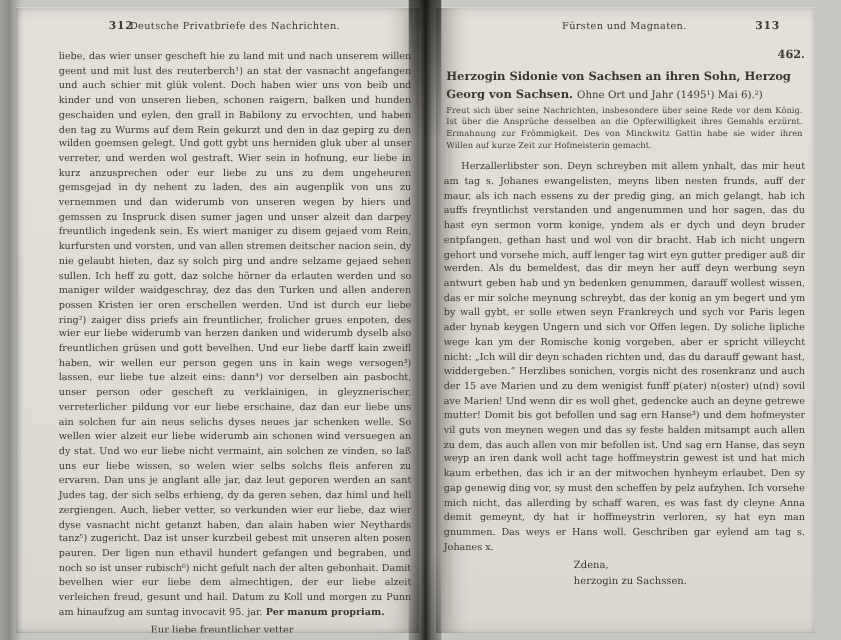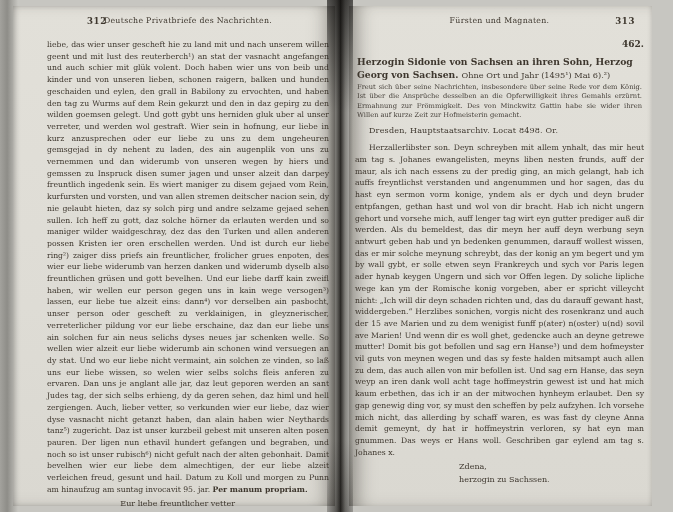--- a/index.html
+++ b/index.html
@@ -32,21 +32,21 @@
     background:linear-gradient(90deg,rgba(47,45,41,0) 0%,rgba(47,45,41,.55) 35%,#2c2a27 52%,rgba(47,45,41,.45) 70%,rgba(47,45,41,0) 100%);
   }
   .gutter:after{
     content:"";position:absolute;left:0;top:0;width:100%;height:100%;
     background:linear-gradient(180deg,rgba(10,9,8,.6) 0%,rgba(10,9,8,0) 22%,rgba(10,9,8,0) 86%,rgba(10,9,8,.25) 100%);
   }
   .header{position:relative;height:14px;margin-bottom:9px;font-size:7.8px;letter-spacing:.3px;}
   .runtitle{position:absolute;left:0;right:0;text-align:center;top:0;}
   .pagenum{position:absolute;top:0;font-size:8.6px;font-weight:bold;letter-spacing:.6px;margin-left:34px;}
   .pagenum.pleft{left:6px;}
-  .pagenum.pright{right:9px;}
+  .pagenum.pright{right:20px;}
   .body-text{
     margin:0;font-size:7.7px;line-height:11.7px;text-align:justify;
     text-justify:inter-word;
   }
   .indent{text-indent:14px;}
   .boldrun{font-weight:bold;}
   .sig{font-size:8px;line-height:12.5px;margin:3px 0 2px;}
   .sig-left{padding-left:26%;}
   .sig-right{padding-left:36%;}
   .adr{margin-top:2px;text-indent:14px;}
@@ -82,21 +82,20 @@
     <div class="header">
       <span class="runtitle">Fürsten und Magnaten.</span>
       <span class="pagenum pright">313</span>
     </div>
     <div class="doc-num">462.</div>
     <div class="title">
       <span>Herzogin Sidonie von Sachsen an ihren Sohn, Herzog Georg von Sachsen.</span>
       <span class="t-rest">Ohne Ort und Jahr (1495¹) Mai 6).²)</span>
     </div>
     <p class="summary">Freut sich über seine Nachrichten, insbesondere über seine Rede vor dem König. Ist über die Ansprüche desselben an die Opferwilligkeit ihres Gemahls erzürnt. Ermahnung zur Frömmigkeit. Des von Minckwitz Gattin habe sie wider ihren Willen auf kurze Zeit zur Hofmeisterin gemacht.</p>
-    <p class="source">Dresden, Hauptstaatsarchiv. Locat 8498. Or.</p>
     <p class="body-text indent">Herzallerlibster son. Deyn schreyben mit allem ynhalt, das mir heut am tag s. Johanes ewangelisten, meyns liben nesten frunds, auff der maur, als ich nach essens zu der predig ging, an mich gelangt, hab ich auffs freyntlichst verstanden und angenummen und hor sagen, das du hast eyn sermon vorm konige, yndem als er dych und deyn bruder entpfangen, gethan hast und wol von dir bracht. Hab ich nicht ungern gehort und vorsehe mich, auff lenger tag wirt eyn gutter prediger auß dir werden. Als du bemeldest, das dir meyn her auff deyn werbung seyn antwurt geben hab und yn bedenken genummen, darauff wollest wissen, das er mir solche meynung schreybt, das der konig an ym begert und ym by wall gybt, er solle etwen seyn Frankreych und sych vor Paris legen ader hynab keygen Ungern und sich vor Offen legen. Dy soliche lipliche wege kan ym der Romische konig vorgeben, aber er spricht villeycht nicht: „Ich will dir deyn schaden richten und, das du darauff gewant hast, widdergeben.“ Herzlibes sonichen, vorgis nicht des rosenkranz und auch der 15 ave Marien und zu dem wenigist funff p(ater) n(oster) u(nd) sovil ave Marien! Und wenn dir es woll ghet, gedencke auch an deyne getrewe mutter! Domit bis got befollen und sag ern Hanse³) und dem hofmeyster vil guts von meynen wegen und das sy feste halden mitsampt auch allen zu dem, das auch allen von mir befollen ist. Und sag ern Hanse, das seyn weyp an iren dank woll acht tage hoffmeystrin gewest ist und hat mich kaum erbethen, das ich ir an der mitwochen hynheym erlaubet. Den sy gap genewig ding vor, sy must den scheffen by pelz aufzyhen. Ich vorsehe mich nicht, das allerding by schaff waren, es was fast dy cleyne Anna demit gemeynt, dy hat ir hoffmeystrin verloren, sy hat eyn man gnummen. Das weys er Hans woll. Geschriben gar eylend am tag s. Johanes x.</p>
     <div class="sig sig-right">
       <div>Zdena,</div>
       <div>herzogin zu Sachssen.</div>
     </div>
 
   </div>
 </div>
 
 </body></html>

